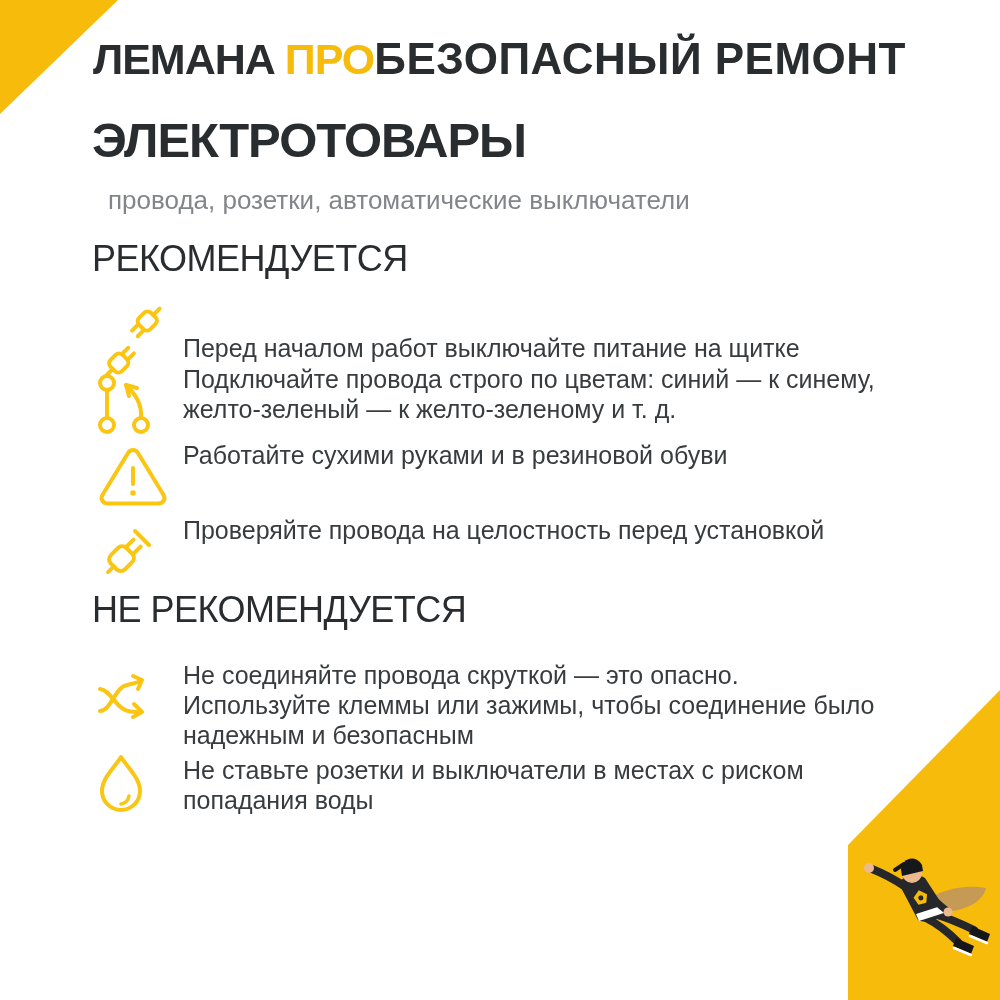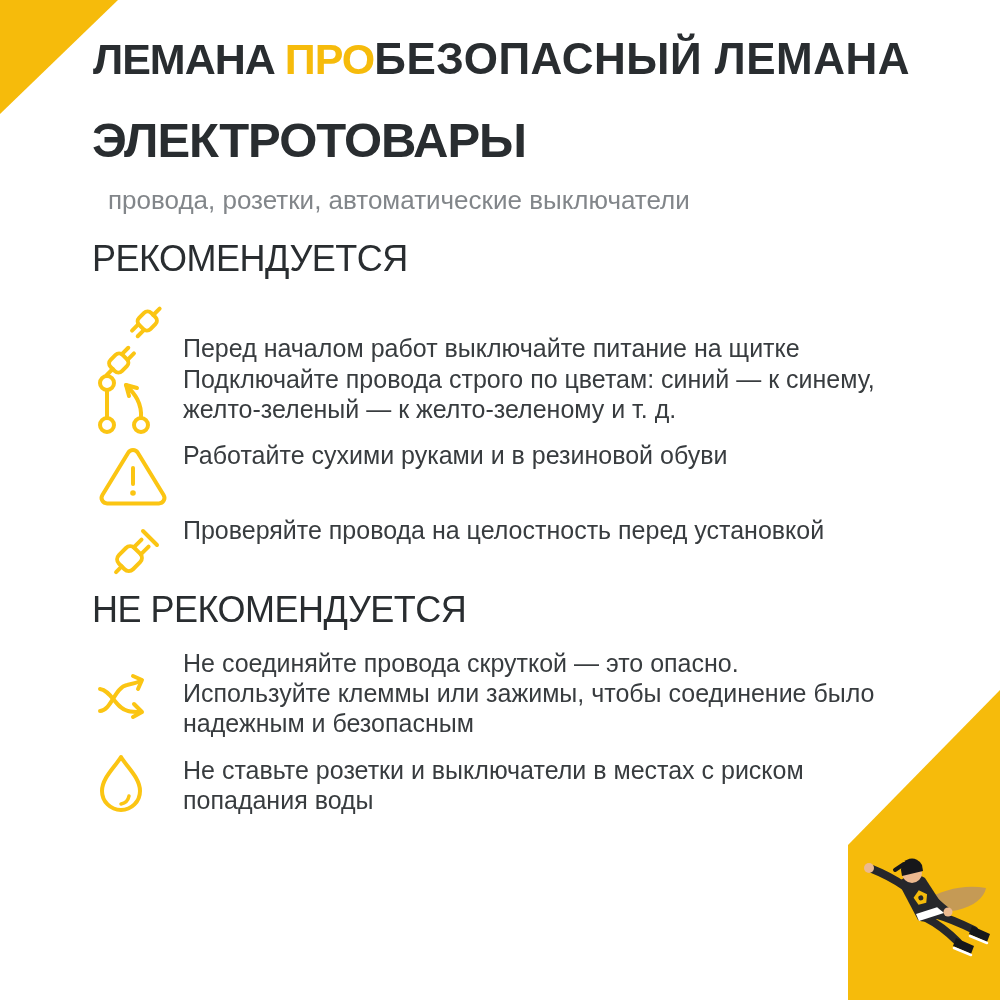--- a/index.html
+++ b/index.html
@@ -46,22 +46,22 @@
   .h-rec{top:238px;}
   .h-notrec{top:589px;}
   .tip{position:absolute;left:95px;width:810px;display:flex;}
   .icon-box{width:88px;flex:none;}
   .tip p{
     margin:0;font-size:25px;line-height:30px;color:var(--body);white-space:pre-line;
   }
   .tip-1{top:300px;} .tip-1 .icon-box svg{margin-top:4px;}  .tip-1 p{margin-top:33px;}
   .tip-2{top:364px;} .tip-2 .icon-box svg{margin-top:6px;}  .tip-2 p{margin-top:0px;}
   .tip-3{top:440px;} .tip-3 .icon-box svg{margin-top:2px;}  .tip-3 p{margin-top:0;}
-  .tip-4{top:505px;text-align:center;} .tip-4 .icon-box svg{margin-top:0px;}  .tip-4 p{margin-top:10px;}
-  .tip-5{top:648px;} .tip-5 .icon-box svg{margin-top:22px;} .tip-5 p{margin-top:0;}
+  .tip-4{top:505px;} .tip-4 .icon-box svg{margin-top:0px;}  .tip-4 p{margin-top:10px;}
+  .tip-5{top:648px;} .tip-5 .icon-box svg{margin-top:22px;} .tip-5 p{margin-top:12px;}
   .tip-6{top:748px;} .tip-6 .icon-box svg{margin-top:4px;}  .tip-6 p{margin-top:7px;}
   .ic{stroke:var(--icon-yellow);stroke-width:4;fill:none;stroke-linecap:round;stroke-linejoin:round;}
 </style>
 </head>
 <body>
 
 <div class="corner-tl"></div>
 <div class="corner-br"></div>
 
 <svg class="mascot" width="140" height="118" viewBox="0 0 140 118">
@@ -84,21 +84,21 @@
   <g transform="translate(60,34) rotate(-15)">
     <path d="M7,0 L14,6 L11,14 L3,14 L0,6 Z" fill="#F5BB0B"></path>
     <circle cx="7" cy="8" r="2.5" fill="#26272B"></circle>
   </g>
 </svg>
 
 <header class="header">
   <div class="logo">
     <span class="logo-main">ЛЕМАНА</span><span class="logo-accent">ПРО</span>
   </div>
-  <div class="campaign-title">БЕЗОПАСНЫЙ ЛЕМАНА</div>
+  <div class="campaign-title">БЕЗОПАСНЫЙ РЕМОНТ</div>
 </header>
 
 <h1 class="page-title">ЭЛЕКТРОТОВАРЫ</h1>
 <p class="subtitle">провода, розетки, автоматические выключатели</p>
 
 <h2 class="section-heading h-rec">РЕКОМЕНДУЕТСЯ</h2>
 
 <div class="tip tip-1">
   <div class="icon-box">
     <svg width="76" height="76" viewBox="0 0 76 76">

